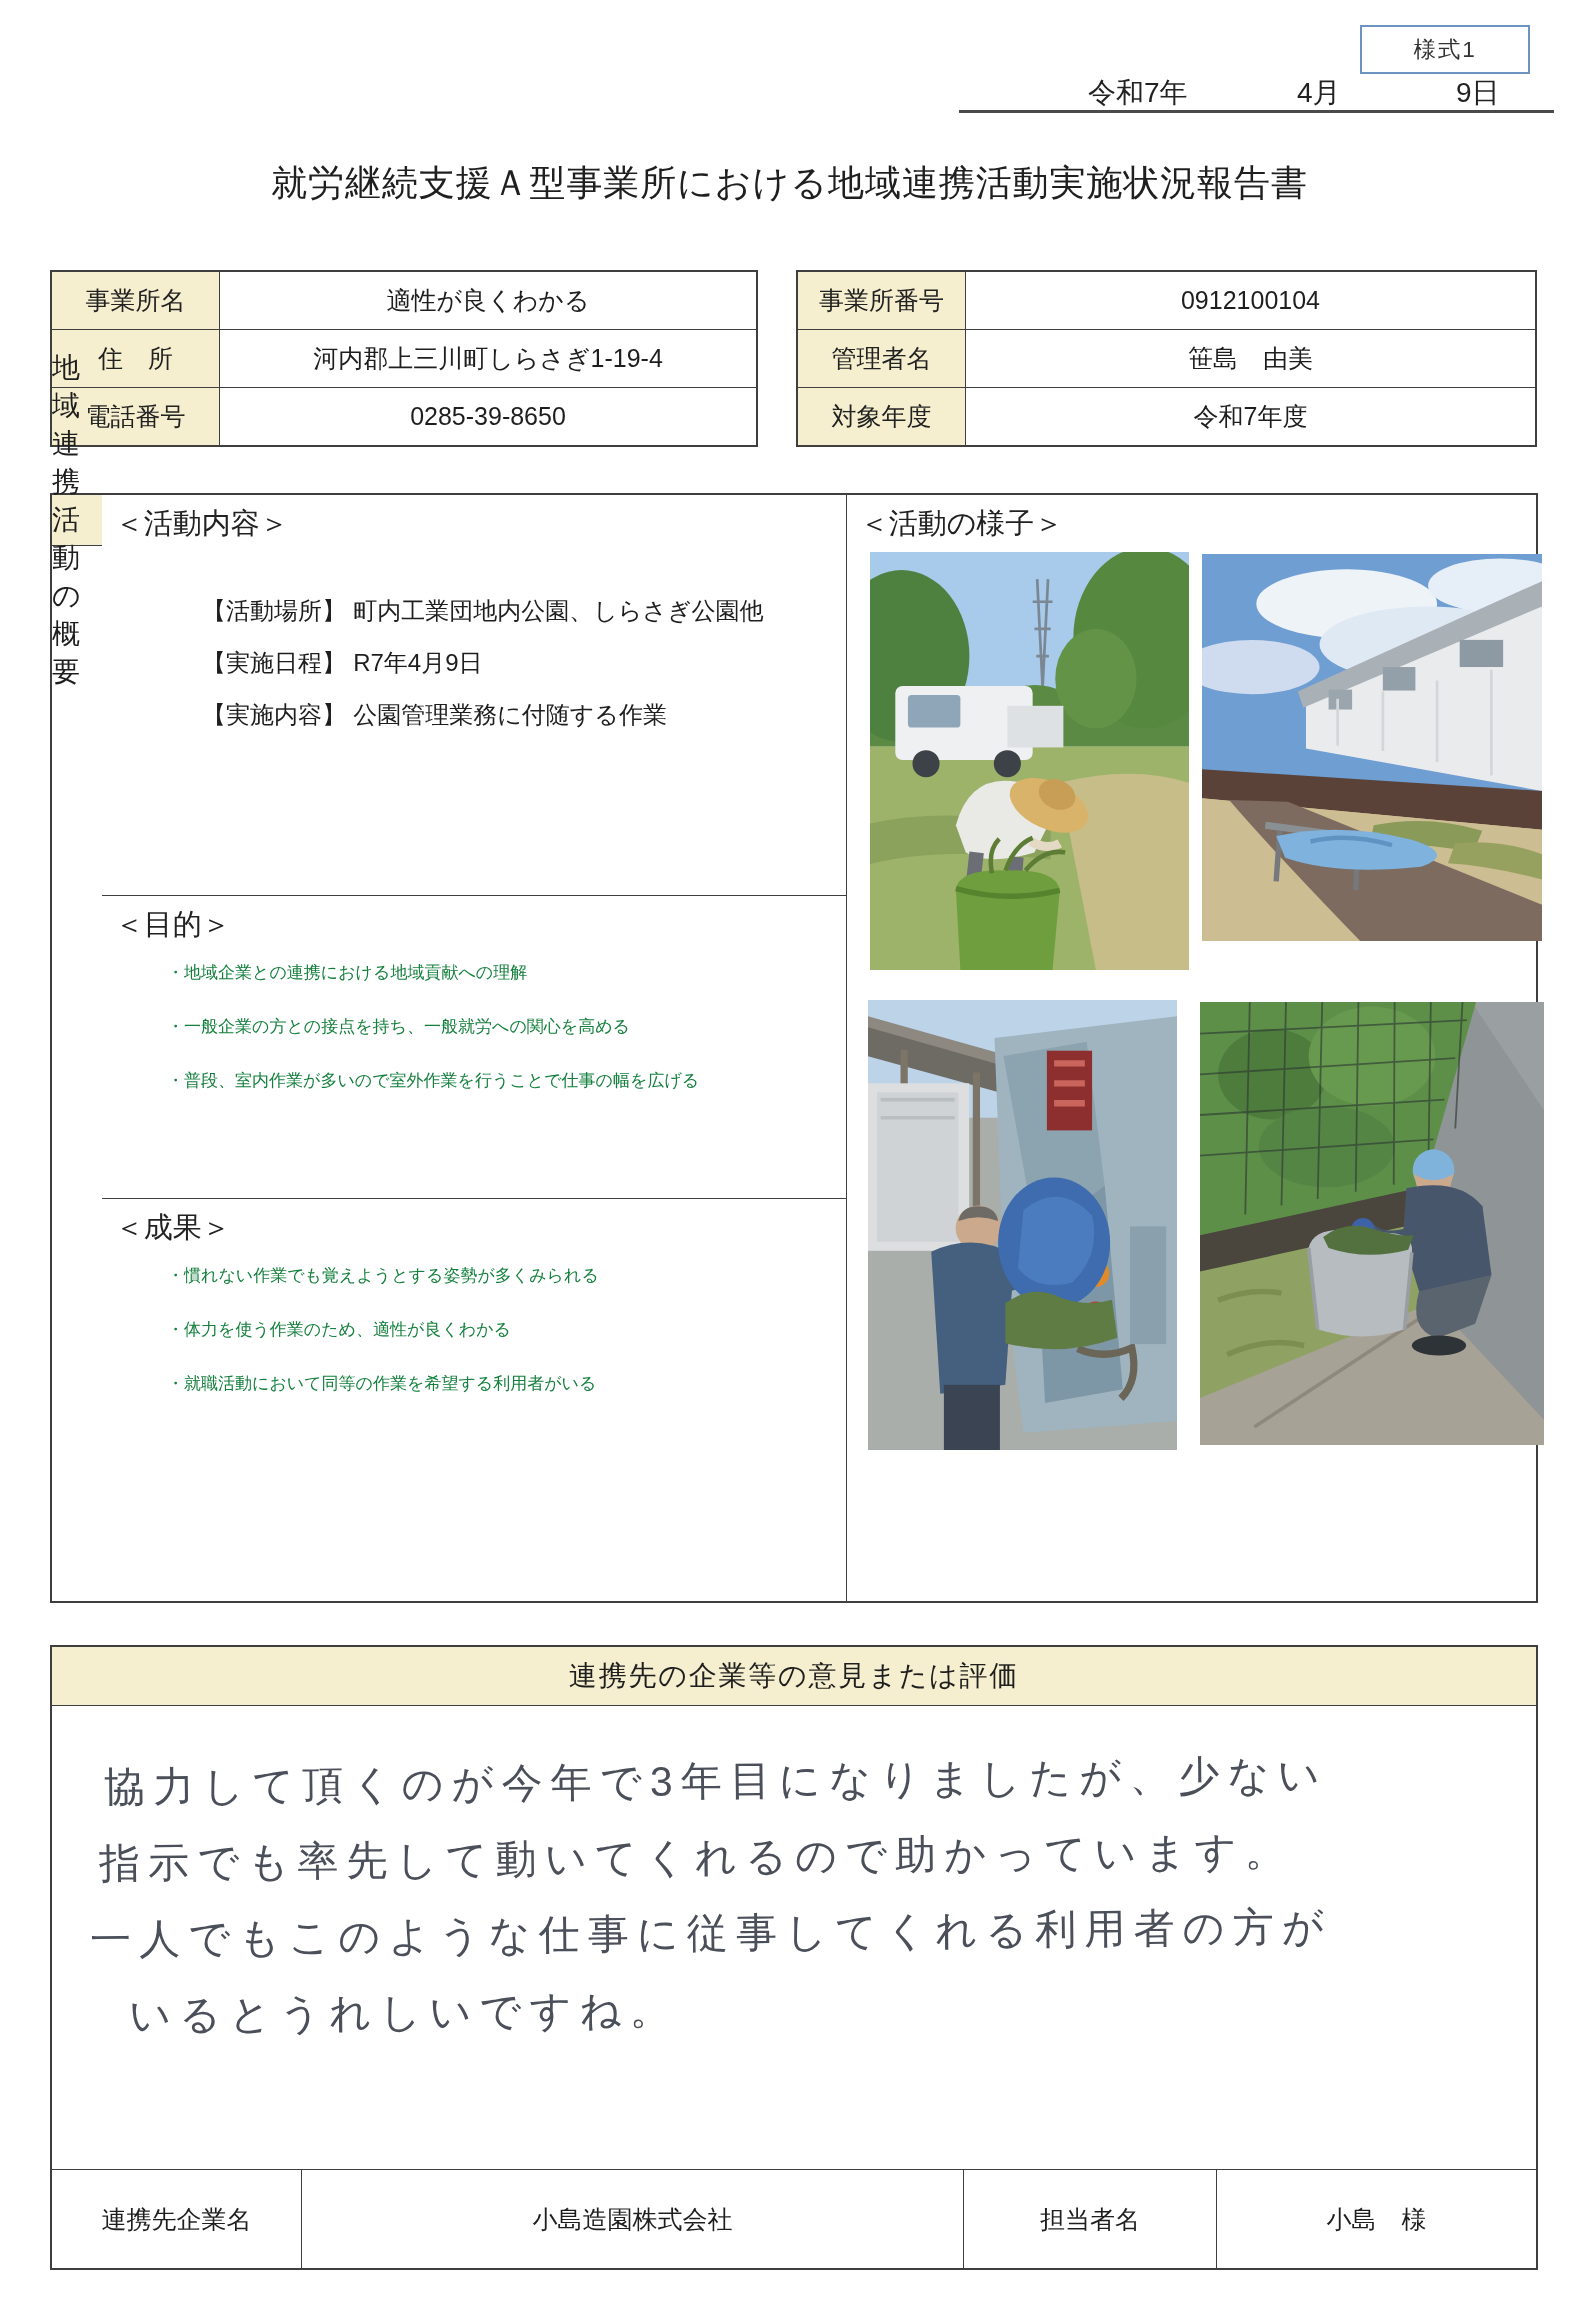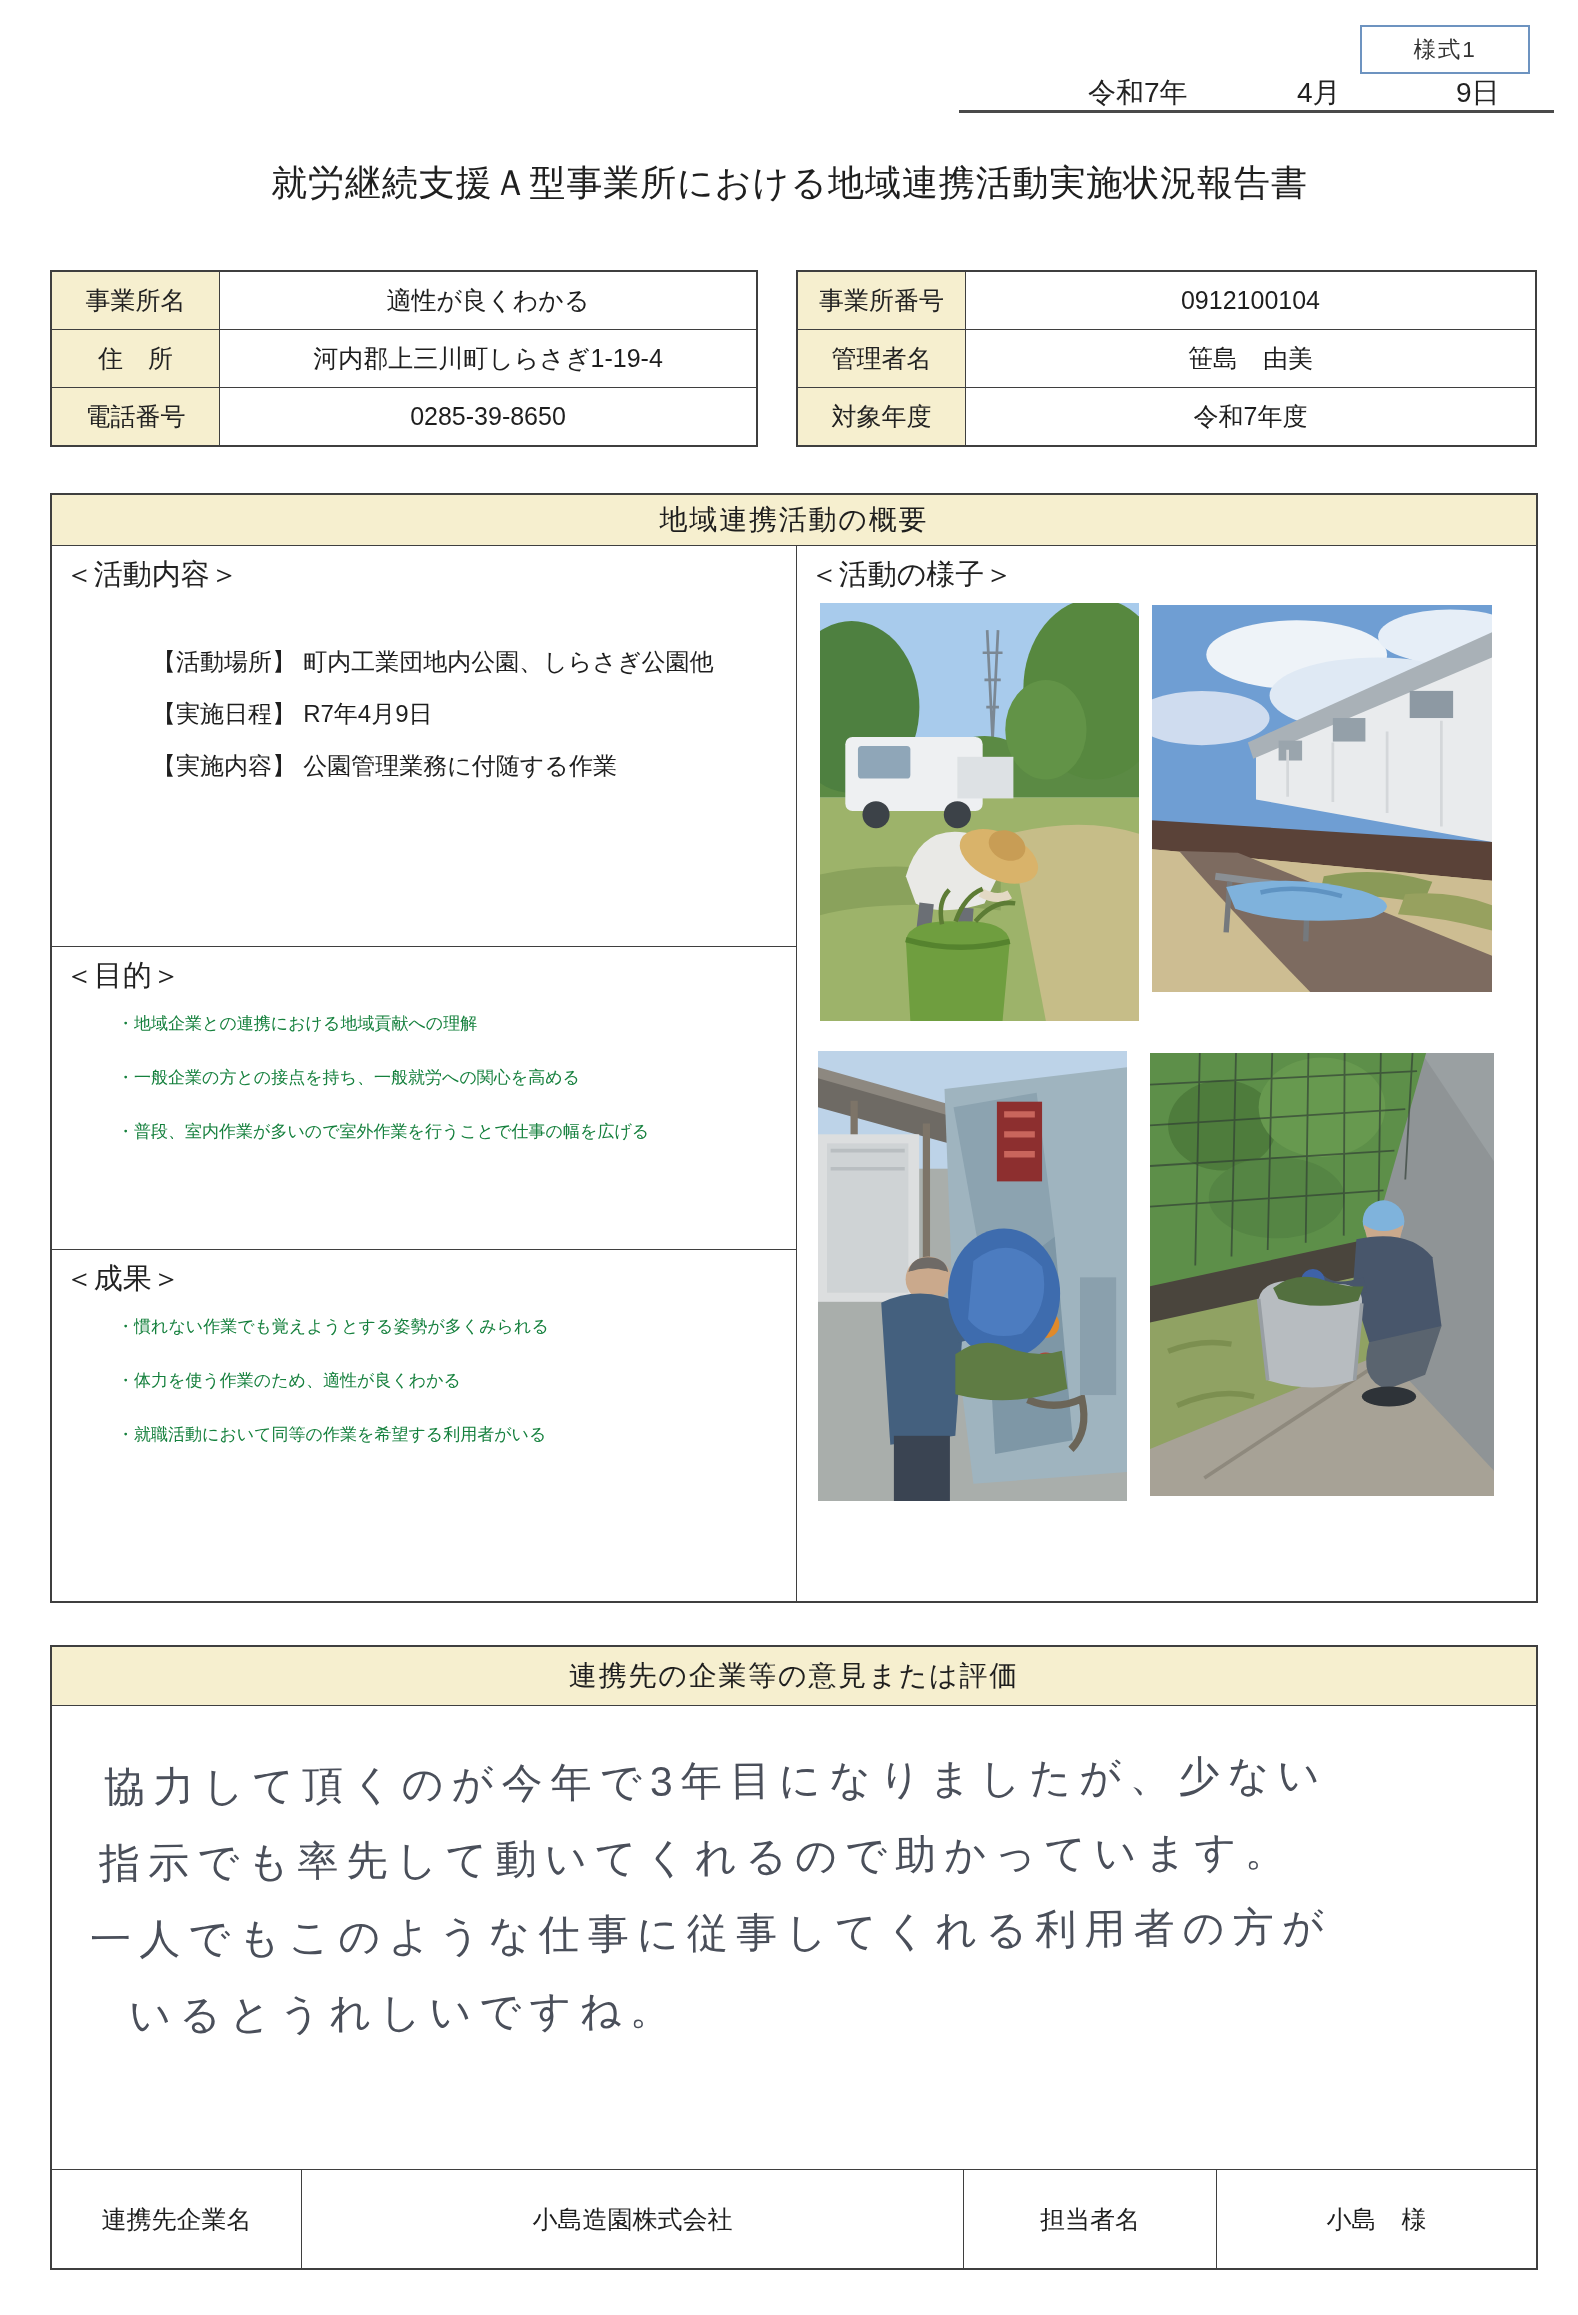--- a/index.html
+++ b/index.html
@@ -33,21 +33,21 @@
   .info-row{display:flex;height:57px;border-bottom:1.8px solid #3f3f3f;}
   .info-row:last-child{border-bottom:none;}
   .info-label{
     width:167px;flex:0 0 167px;background:#f6efcf;border-right:1.8px solid #3f3f3f;
     display:flex;align-items:center;justify-content:center;font-size:25px;color:#222;
   }
   .info-value{flex:1;display:flex;align-items:center;justify-content:center;font-size:25px;color:#1e1e1e;}
   
   .overview-table{
     position:absolute;left:50px;top:493px;width:1488px;height:1110px;
-    border:2.7px solid #3f3f3f;box-sizing:border-box;display:flex;flex-direction:column;background:#fff;
+    border:2.7px solid #3f3f3f;box-sizing:border-box;display:flex;flex-direction:row;background:#fff;
   }
   .section-header{
     height:50px;flex:0 0 50px;background:#f6efcf;border-bottom:1.8px solid #3f3f3f;
     display:flex;align-items:center;justify-content:center;font-size:28px;color:#1e1e1e;letter-spacing:1.8px;
   }
   .overview-body{flex:1;display:flex;min-height:0;}
   .overview-left{width:744px;flex:0 0 744px;border-right:1.8px solid #3f3f3f;display:flex;flex-direction:column;}
   .cell-activity{height:400px;flex:0 0 400px;border-bottom:1.8px solid #3f3f3f;position:relative;}
   .cell-purpose{height:302px;flex:0 0 302px;border-bottom:1.8px solid #3f3f3f;position:relative;}
   .cell-result{flex:1;position:relative;}

